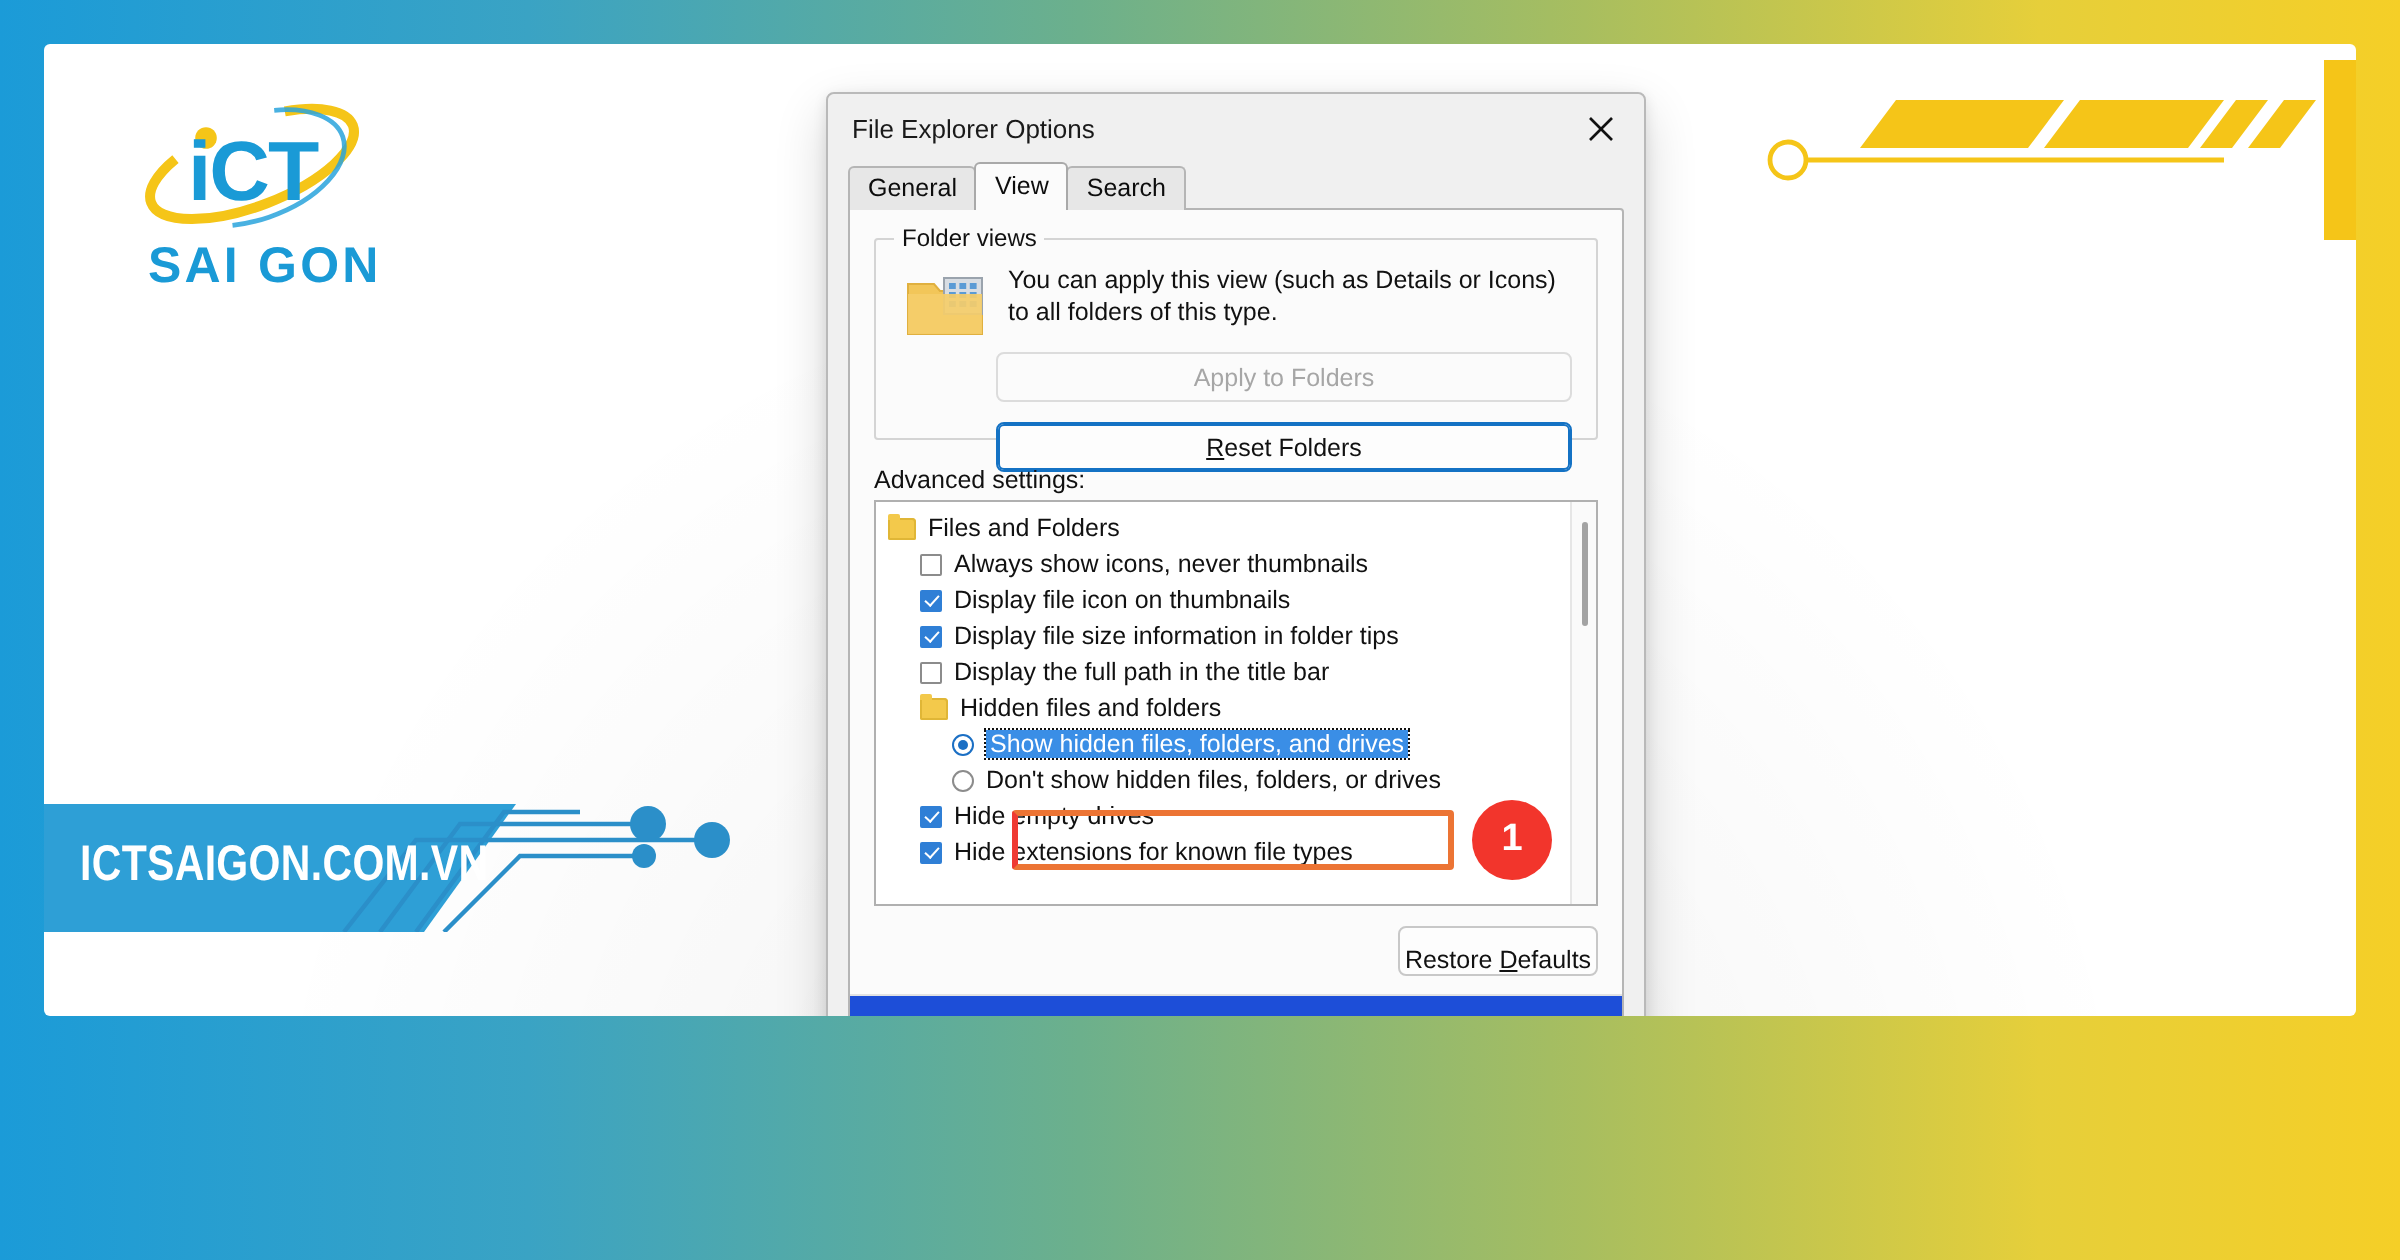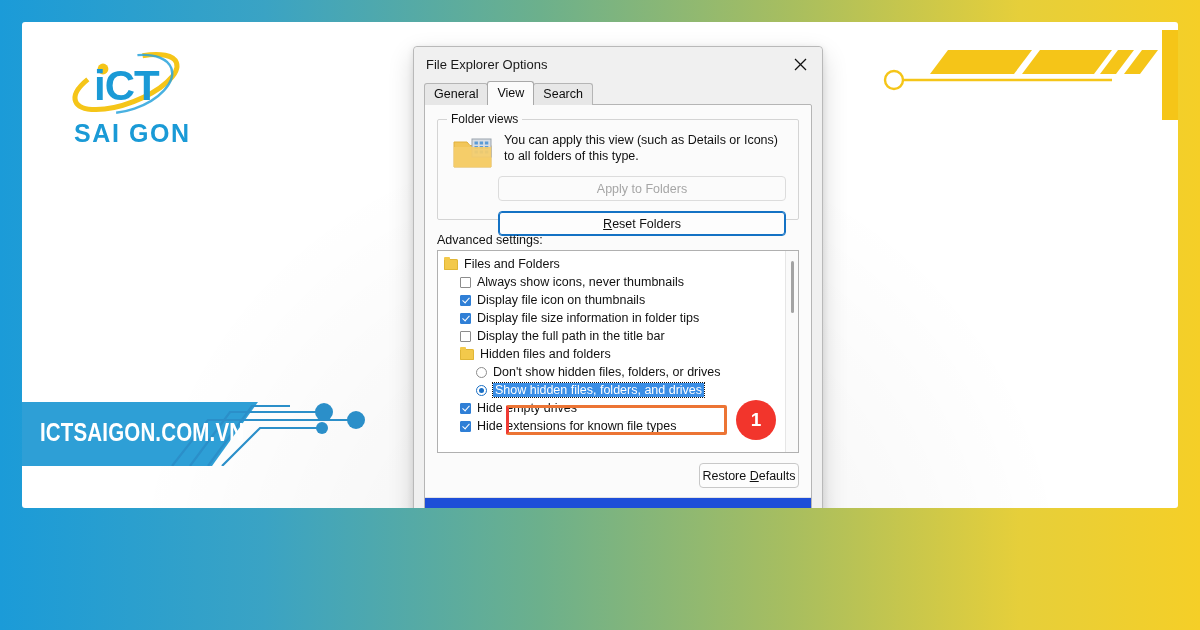--- a/index.html
+++ b/index.html
@@ -194,21 +194,21 @@
   #adv-scroll {
     position: absolute; right: 0; top: 0; width: 13px; bottom: 0;
     background: #fafafa; border-left: 1px solid #e6e6e6;
   }
   #adv-thumb {
     position: absolute; left: 5px; top: 10px; width: 3px; height: 52px;
     background: #a3a3a3; border-radius: 2px;
   }
 
   #restore-row { position: absolute; right: 12px; top: 358px; }
-  #restore-btn { min-width: 100px; }
+  #restore-btn { min-width: 100px; align-items: flex-end; }
 
   #footer-sep {
     position: absolute; left: 0; right: 0; top: 392px;
     border-top: 1px solid #e2e2e2;
   }
   #footer {
     position: absolute; left: 0; right: 0; top: 393px; bottom: 0;
     background: #1d4ed8; border-radius: 0 0 2px 2px;
   }
   #footer-btns {
@@ -358,27 +358,27 @@
             <span class="adv-label-txt">Display file size information in folder tips</span>
           </div>
           <div class="adv-row child">
             <span class="cb"></span>
             <span class="adv-label-txt">Display the full path in the title bar</span>
           </div>
           <div class="adv-row child">
             <span class="folder-ico"></span>
             <span class="adv-label-txt">Hidden files and folders</span>
           </div>
+          <div class="adv-row sub selected">
+            <span class="rb selected"></span>
+            <span class="adv-label-txt">Show hidden files, folders, and drives</span>
+          </div>
           <div class="adv-row sub">
             <span class="rb"></span>
             <span class="adv-label-txt">Don't show hidden files, folders, or drives</span>
-          </div>
-          <div class="adv-row sub selected">
-            <span class="rb selected"></span>
-            <span class="adv-label-txt">Show hidden files, folders, and drives</span>
           </div>
           <div class="adv-row child">
             <span class="cb checked"></span>
             <span class="adv-label-txt">Hide empty drives</span>
           </div>
           <div class="adv-row child">
             <span class="cb checked"></span>
             <span class="adv-label-txt">Hide extensions for known file types</span>
           </div>
 

